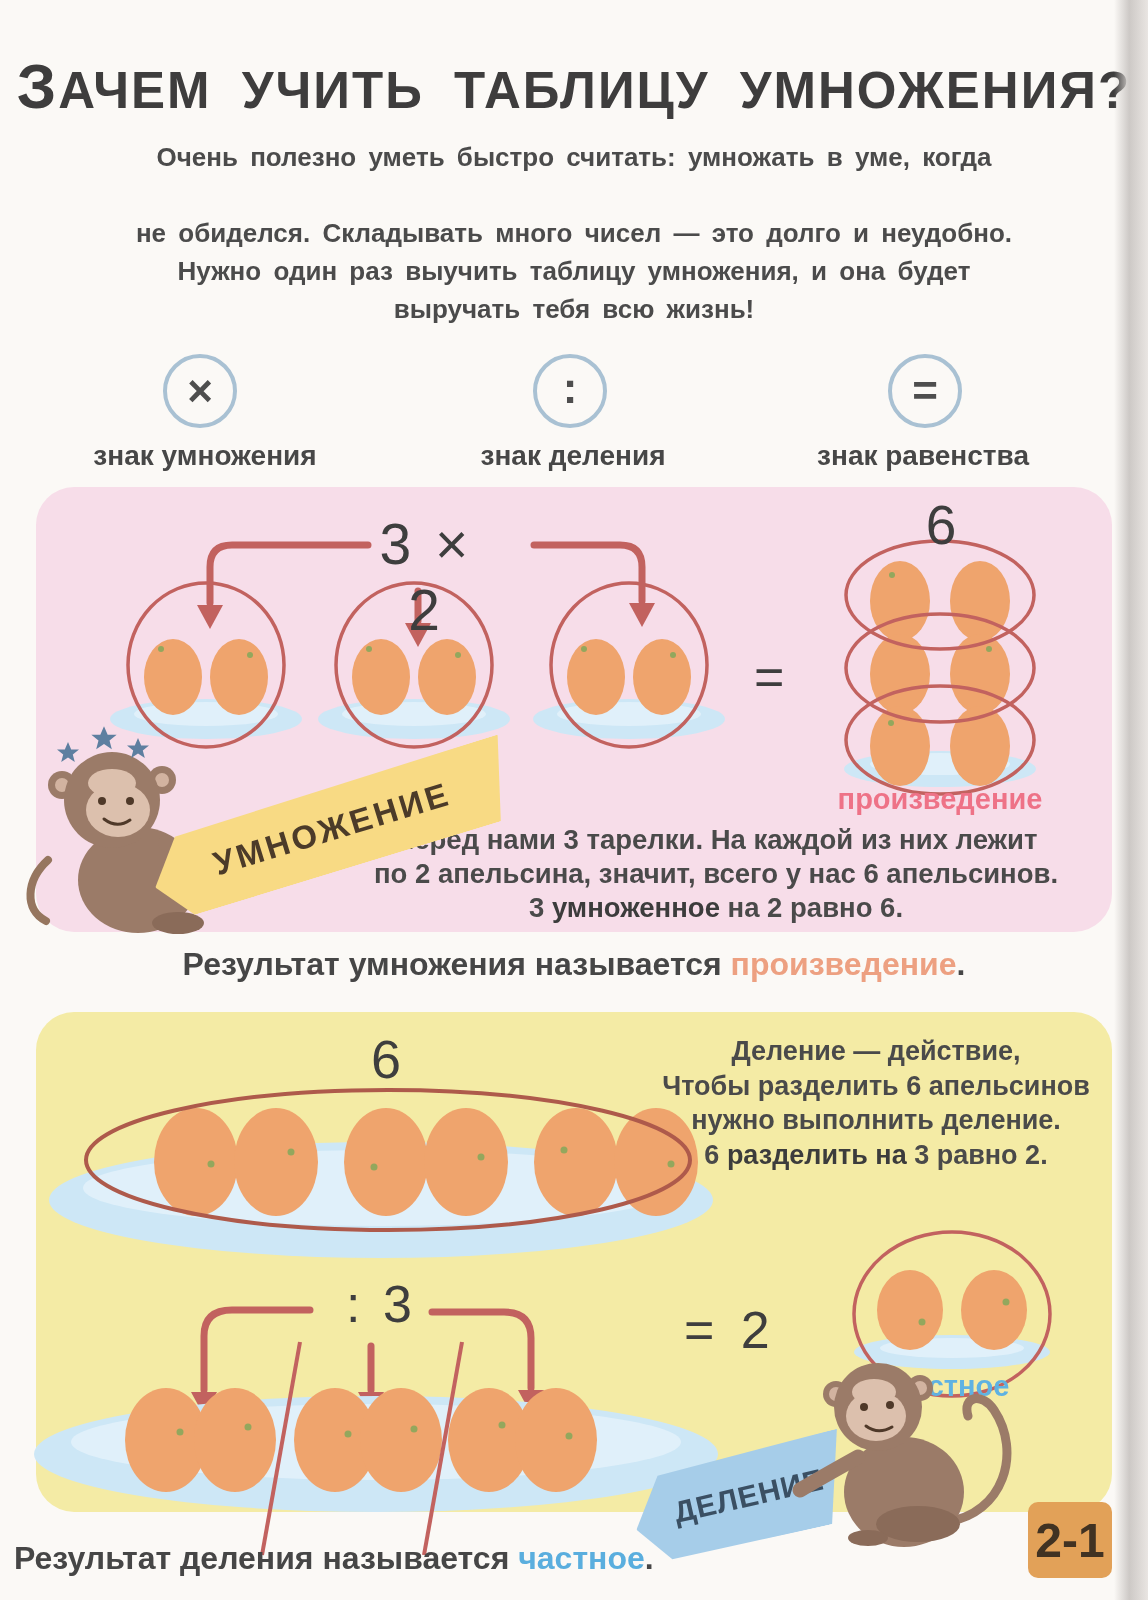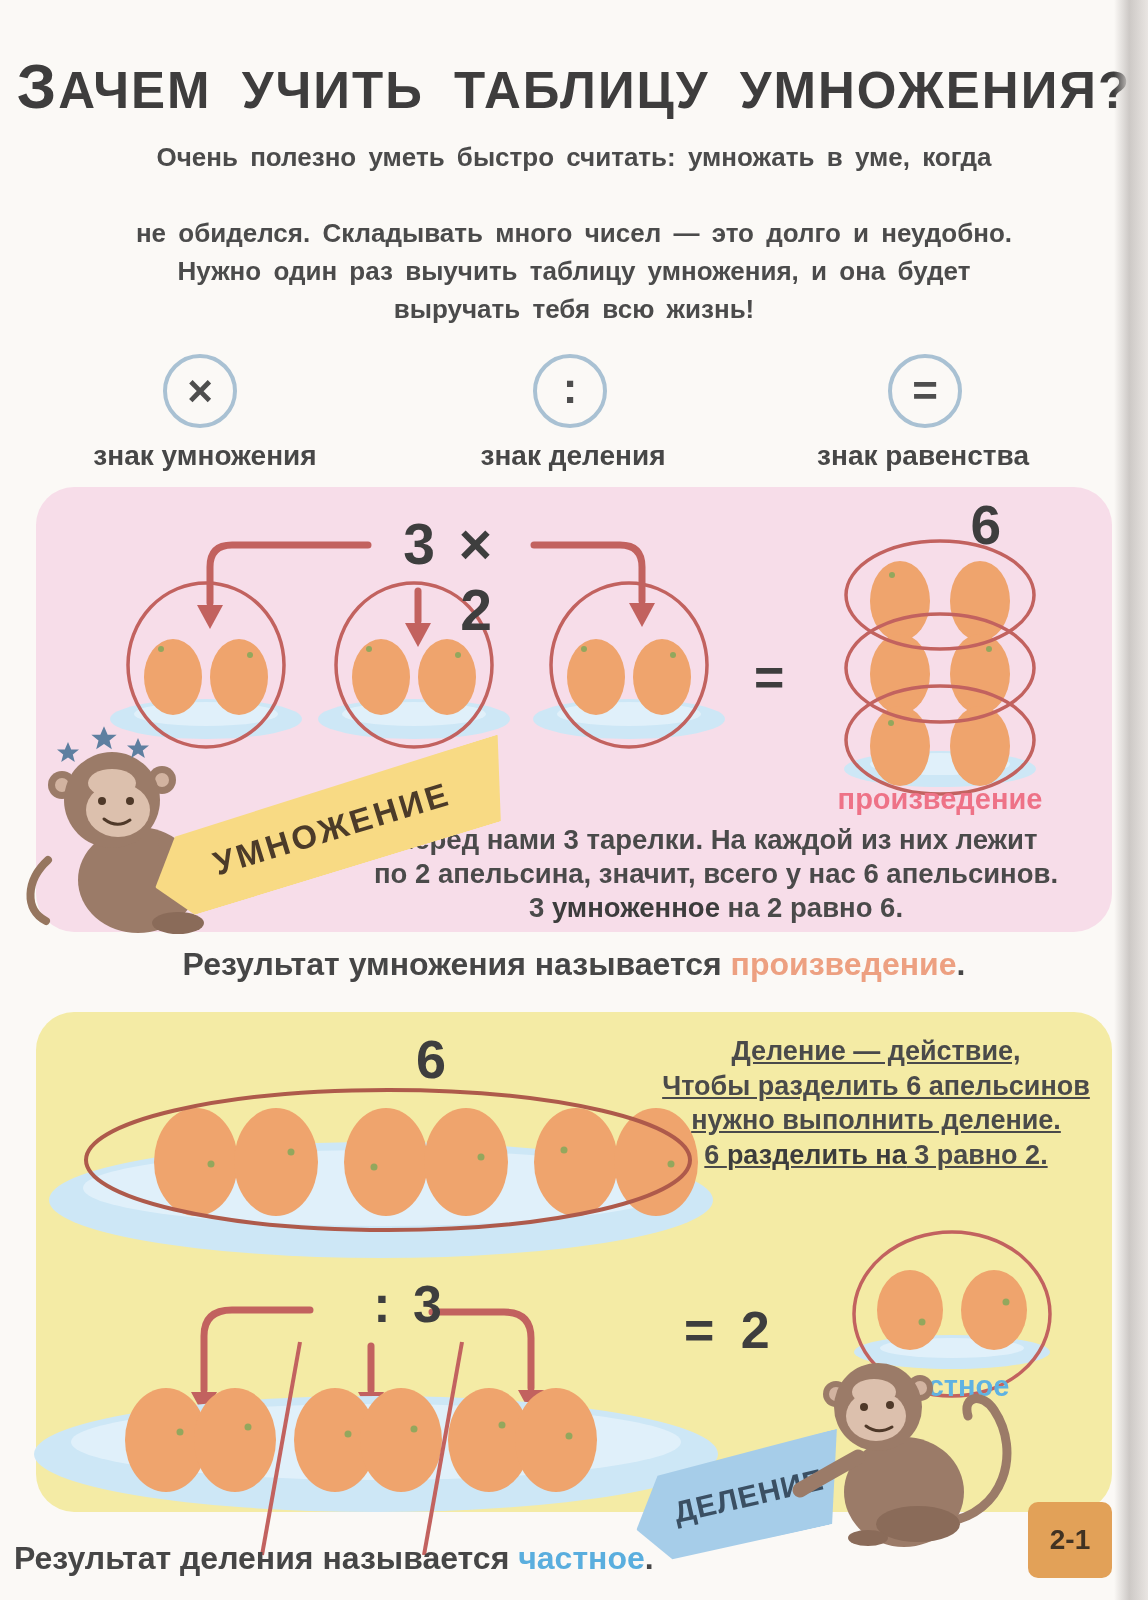--- a/index.html
+++ b/index.html
@@ -37,27 +37,27 @@
     display:flex; align-items:center; justify-content:center;
     font-size:44px; font-weight:900; color:#4e4e4e; background:transparent;
   }
   .sign-label { width:300px; text-align:center; font-size:28px; font-weight:700; color:#474747; }
 
   .panel { border-radius:38px; }
   .panel-pink  { left:36px; top:487px;  width:1076px; height:445px; background:#f7dde9; }
   .panel-yellow{ left:36px; top:1012px; width:1076px; height:500px; background:#f4eba5; }
   .scene { left:0; top:0; overflow:visible; }
 
-  .bignum { font-weight:700; color:#3e3e3e;text-align:right; }
+  .bignum { font-weight:400; color:#3e3e3e; }
   .expr { font-size:57px; letter-spacing:4px; }
   .eq   { font-size:52px; }
 
   .caption, .desc { font-weight:700; color:#4a4a4a; text-align:center; }
   .caption { font-size:27.5px; line-height:34px; }
-  .desc    { font-size:27px;  line-height:34.5px;text-decoration:underline; }
+  .desc    { font-size:27px;  line-height:34.5px; }
   .desc b, .caption b { font-weight:900; color:#3c3c3c; }
 
   .product-label  { color:#ee7287; font-size:29px; font-weight:700; }
   .quotient-label { color:#5fb2e2; font-size:29px; font-weight:700; }
 
   .sentence { font-size:32px; font-weight:700; color:#464646; }
   .hl-product  { color:#eda081; }
   .hl-quotient { color:#5aaede; }
 
   .banner1 {
@@ -74,21 +74,21 @@
     clip-path:polygon(0% 58%, 15% 6%, 100% 0%, 88% 100%, 13% 98%);
     display:flex; align-items:center; justify-content:center;
     padding-left:16px; font-size:30px; font-weight:900; letter-spacing:1px; color:#3a4f63;
     z-index:5;
   }
 
   .badge {
     left:1028px; top:1502px; width:84px; height:76px;
     background:#e2a158; border-radius:10px;
     display:flex; align-items:center; justify-content:center;
-    font-size:28px; font-weight:900; color:#413222;
+    font-size:48px; font-weight:900; color:#413222;
   }
   .bottom-sentence { left:14px; top:1540px; }
 </style>
 </head>
 <body>
 
 <div class="page">
 
   <div class="abs page-title">Зачем учить таблицу умножения?</div>
 

